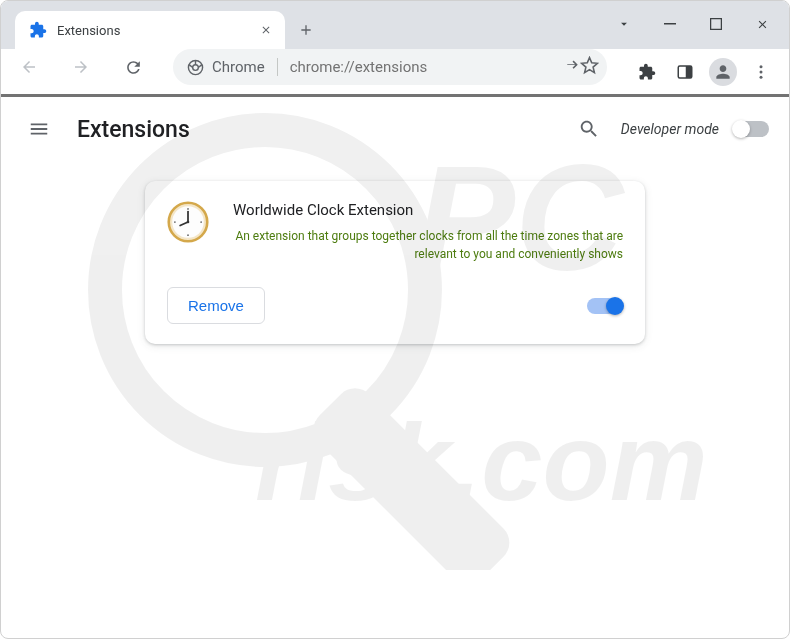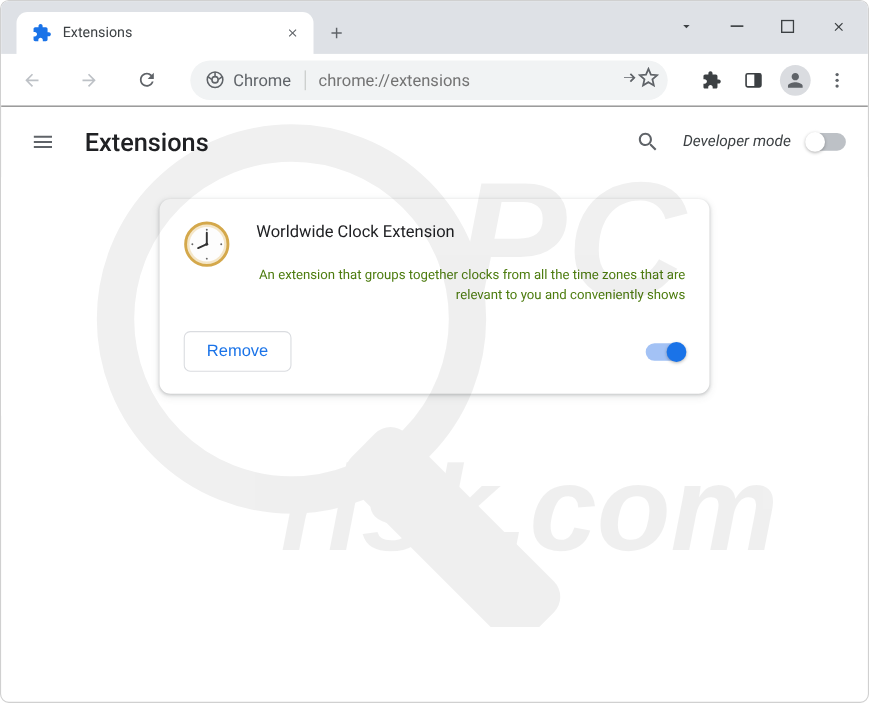--- a/index.html
+++ b/index.html
@@ -35,24 +35,23 @@
   .tab-icon { width: 18px; height: 18px; margin-right: 10px; color: #1a73e8; }
   .tab-title { font-size: 13px; color: #3c4043; flex: 1; }
   .tab-close { width: 18px; height: 18px; display: flex; align-items: center; justify-content: center; color: #5f6368; border-radius: 50%; font-size: 14px; cursor: pointer; }
   .new-tab { width: 30px; height: 30px; display: flex; align-items: center; justify-content: center; color: #5f6368; font-size: 20px; margin-left: 6px; margin-bottom: 4px; cursor: pointer; }
   .win-controls { position: absolute; right: 4px; top: 6px; display: flex; gap: 0; }
   .win-btn { width: 46px; height: 34px; display: flex; align-items: center; justify-content: center; color: #3c4043; cursor: pointer; }
   .toolbar {
     height: 48px;
     background: #fff;
     display: flex;
-    align-items: center;
     padding: 0 10px;
     gap: 16px;
-    border-bottom: 1px solid #737373;
+    border-bottom: 3px solid #737373;
   }
   .nav-btn { width: 36px; height: 36px; display: flex; align-items: center; justify-content: center; color: #5f6368; border-radius: 50%; cursor: pointer; }
   .nav-btn.disabled { color: #bdc1c6; cursor: default; }
   .omnibox {
     flex: 1;
     height: 36px;
     background: #f1f3f4;
     border-radius: 18px;
     display: flex;
     align-items: center;
@@ -83,21 +82,21 @@
   .ext-card {
     width: 500px;
     background: #fff;
     border-radius: 10px;
     box-shadow: 0 1px 3px rgba(60,64,67,0.25), 0 2px 8px rgba(60,64,67,0.1);
     padding: 20px 22px;
   }
   .ext-top { display: flex; gap: 24px; margin-bottom: 24px; }
   .ext-icon { width: 42px; height: 42px; flex-shrink: 0; }
   .ext-icon svg { width: 100%; height: 100%; }
-  .ext-name { font-size: 15px; color: #202124; margin-bottom: 22px; }
+  .ext-name { font-size: 15px; color: #202124; margin-bottom: 8px; }
   .ext-desc { font-size: 12px; color: #4d7c0f; line-height: 1.5; text-align: right; }
   .ext-bottom { display: flex; align-items: center; gap: 10px; }
   .pill-btn { border: 1px solid #dadce0; background: #fff; color: #1a73e8; font-size: 15px; font-weight: 500; padding: 9px 20px; border-radius: 6px; cursor: pointer; }
   .ext-bottom .spacer { flex: 1; }
   .watermark {
     position: absolute;
     top: 50%; left: 50%;
     transform: translate(-50%, -50%);
     pointer-events: none;
     opacity: 0.06;

